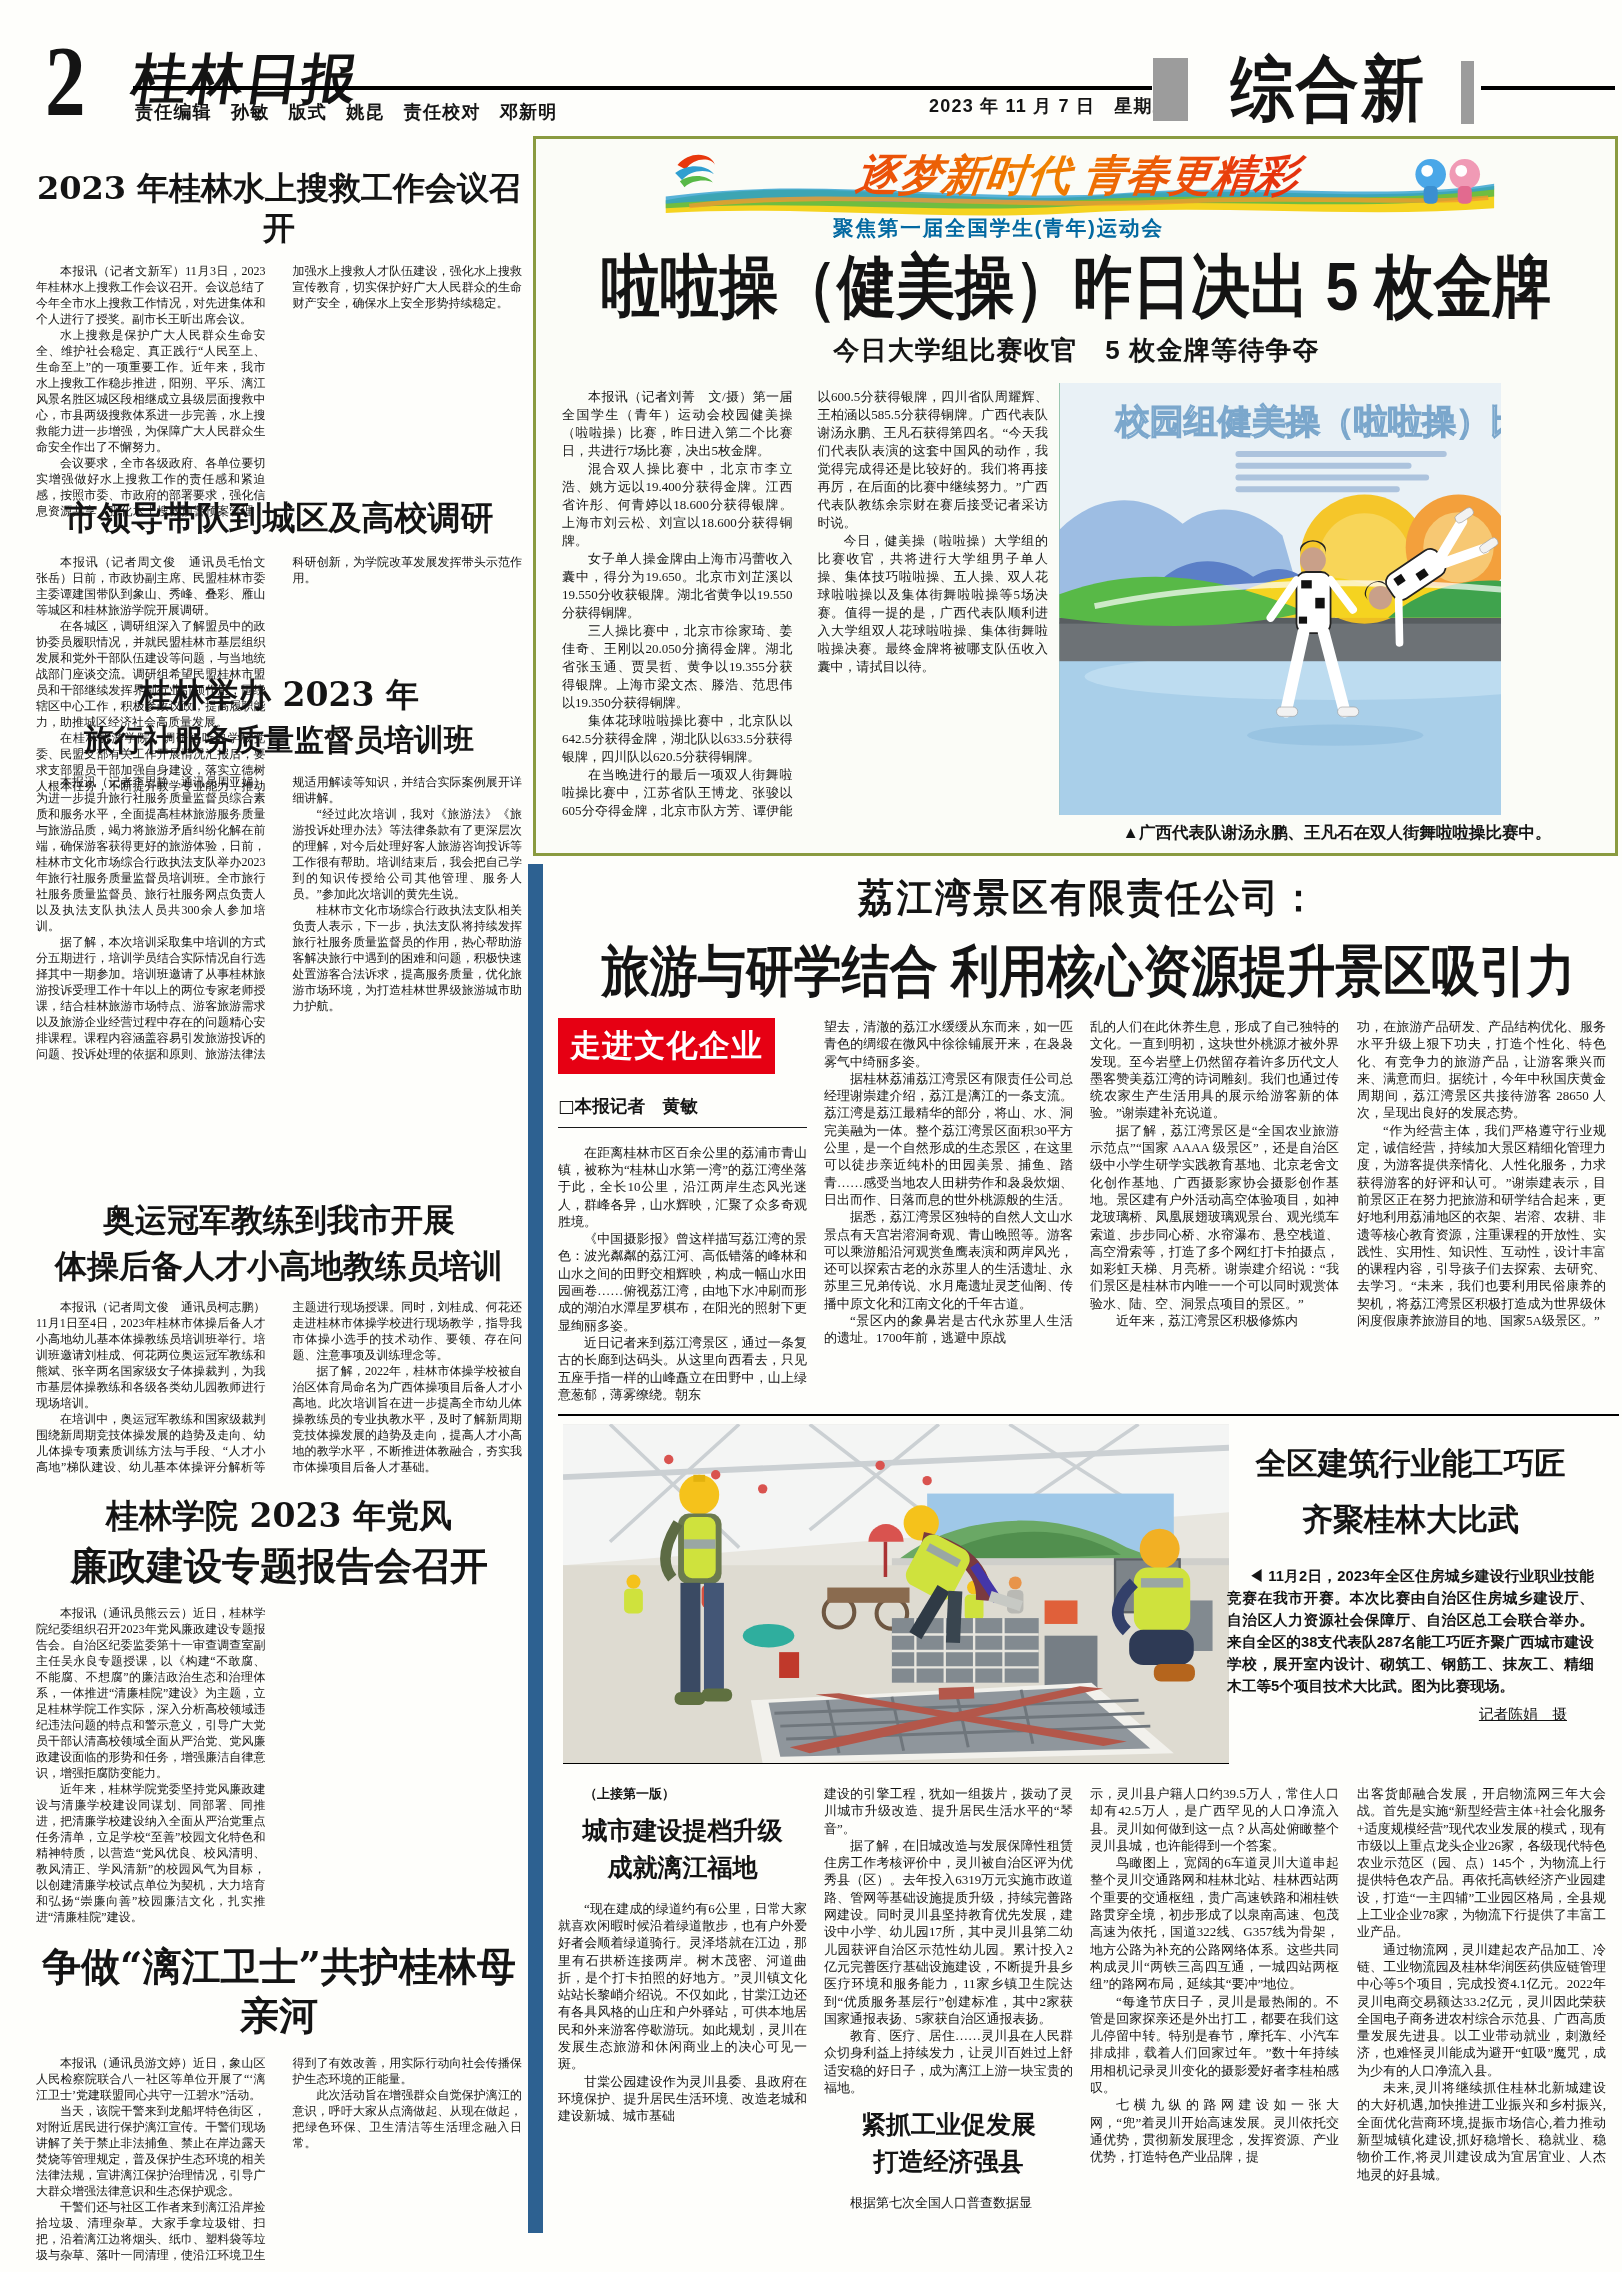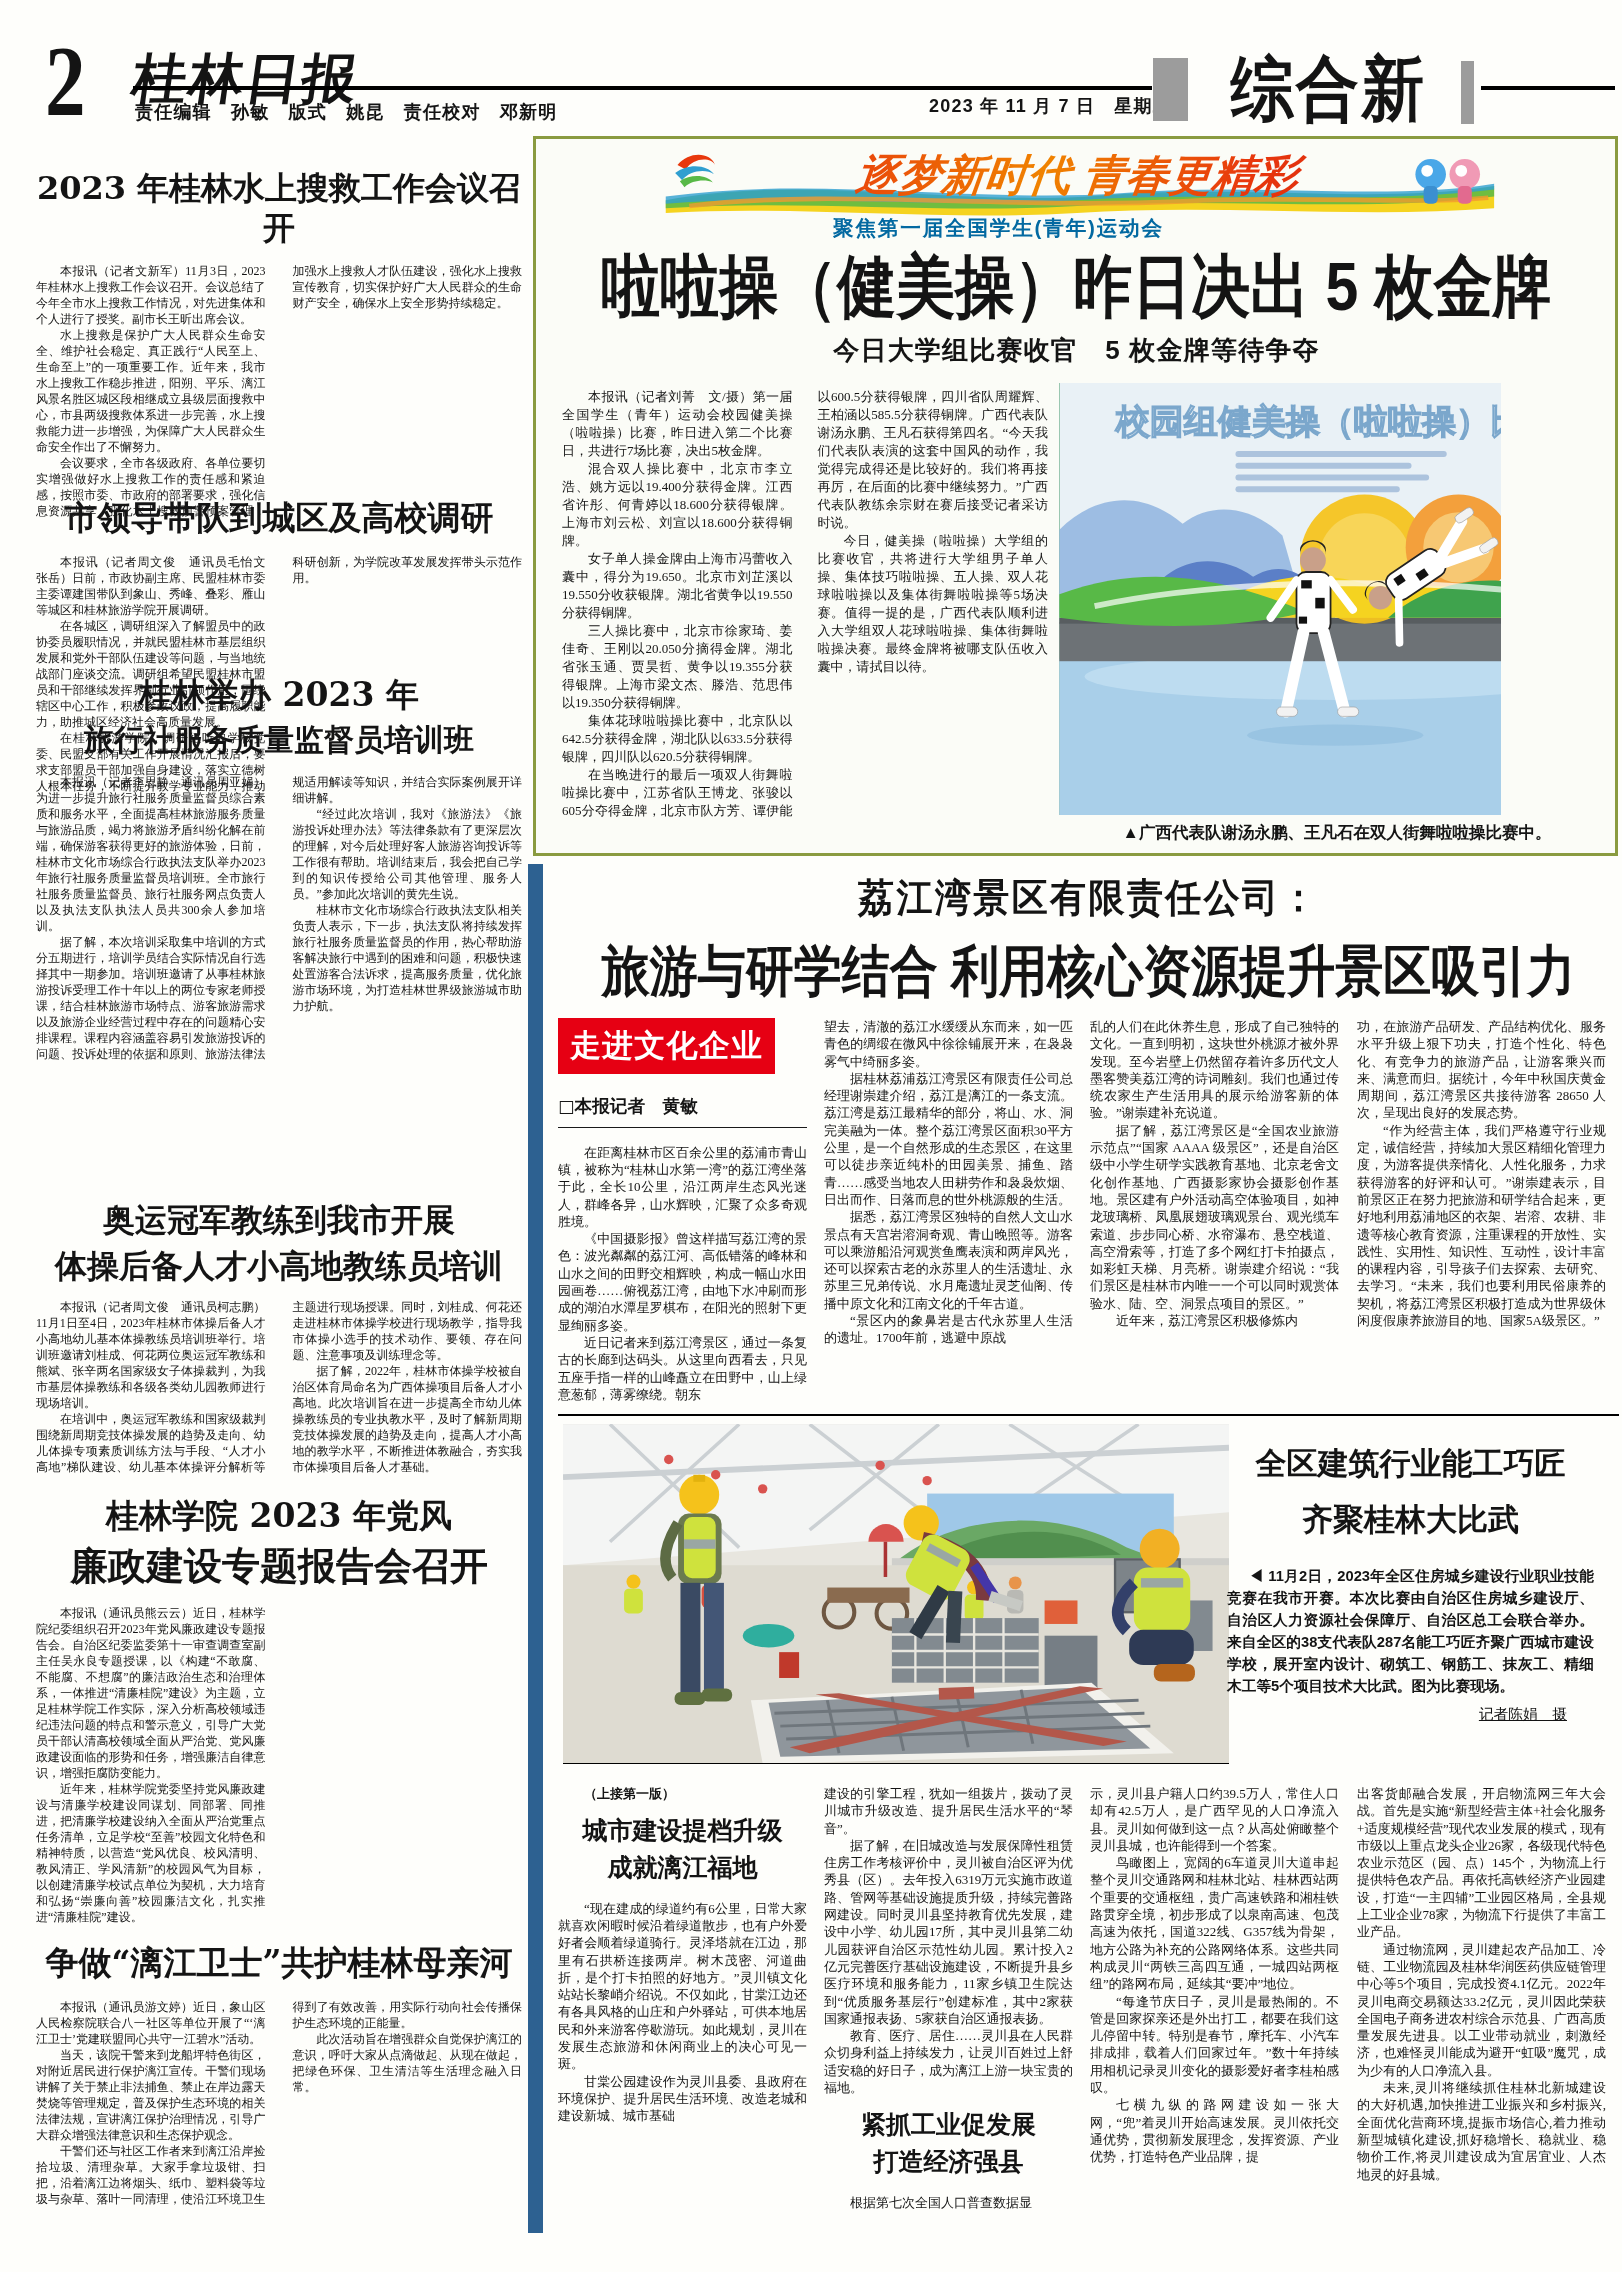--- a/index.html
+++ b/index.html
@@ -142,21 +142,21 @@
   <section class="l-art" style="top:1495px" data-name="article-college-report">
     <h2 class="ltitle" style="font-size:33px" data-name="article-title-line1">桂林学院 2023 年党风</h2>
     <h2 class="ltitle" style="font-size:38px;margin-top:5.9px" data-name="article-title-line2">廉政建设专题报告会召开</h2>
     <div class="lbody" style="height:322px" data-name="article-body">
         <p data-name="paragraph">本报讯（通讯员熊云云）近日，桂林学院纪委组织召开2023年党风廉政建设专题报告会。自治区纪委监委第十一审查调查室副主任吴永良专题授课，以《构建“不敢腐、不能腐、不想腐”的廉洁政治生态和治理体系，一体推进“清廉桂院”建设》为主题，立足桂林学院工作实际，深入分析高校领域违纪违法问题的特点和警示意义，引导广大党员干部认清高校领域全面从严治党、党风廉政建设面临的形势和任务，增强廉洁自律意识，增强拒腐防变能力。</p>
         <p data-name="paragraph">近年来，桂林学院党委坚持党风廉政建设与清廉学校建设同谋划、同部署、同推进，把清廉学校建设纳入全面从严治党重点任务清单，立足学校“至善”校园文化特色和精神特质，以营造“党风优良、校风清明、教风清正、学风清新”的校园风气为目标，以创建清廉学校试点单位为契机，大力培育和弘扬“崇廉向善”校园廉洁文化，扎实推进“清廉桂院”建设。</p>
       </div>
   </section>
 
   <section class="l-art" style="top:1942px" data-name="article-lijiang-guardian">
-    <h2 class="ltitle" style="font-size:33px" data-name="article-title">争做“漓江卫士”共护桂林母亲河</h2>
+    <h2 class="ltitle" style="font-size:39px" data-name="article-title">争做“漓江卫士”共护桂林母亲河</h2>
     <div class="lbody" style="height:228px" data-name="article-body">
         <p data-name="paragraph">本报讯（通讯员游文婷）近日，象山区人民检察院联合八一社区等单位开展了“‘漓江卫士’党建联盟同心共守一江碧水”活动。</p>
         <p data-name="paragraph">当天，该院干警来到龙船坪特色街区，对附近居民进行保护漓江宣传。干警们现场讲解了关于禁止非法捕鱼、禁止在岸边露天焚烧等管理规定，普及保护生态环境的相关法律法规，宣讲漓江保护治理情况，引导广大群众增强法律意识和生态保护观念。</p>
         <p data-name="paragraph">干警们还与社区工作者来到漓江沿岸捡拾垃圾、清理杂草。大家手拿垃圾钳、扫把，沿着漓江边将烟头、纸巾、塑料袋等垃圾与杂草、落叶一同清理，使沿江环境卫生得到了有效改善，用实际行动向社会传播保护生态环境的正能量。</p>
         <p data-name="paragraph">此次活动旨在增强群众自觉保护漓江的意识，呼吁大家从点滴做起、从现在做起，把绿色环保、卫生清洁等生活理念融入日常。</p>
       </div>
   </section>
 
   <section class="sports-box" data-name="sports-feature-box">
 

